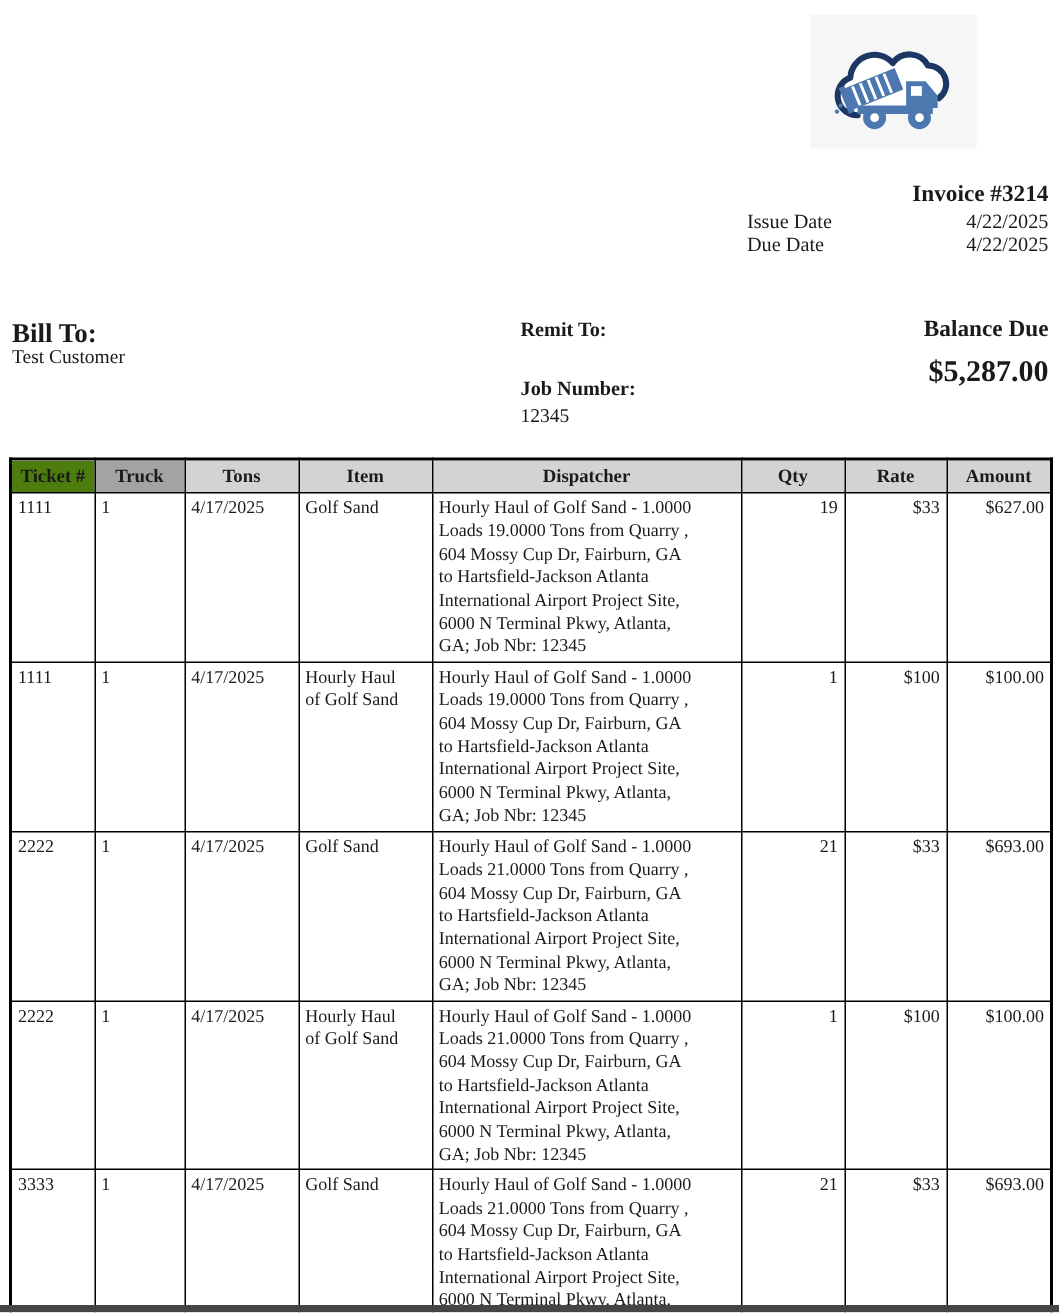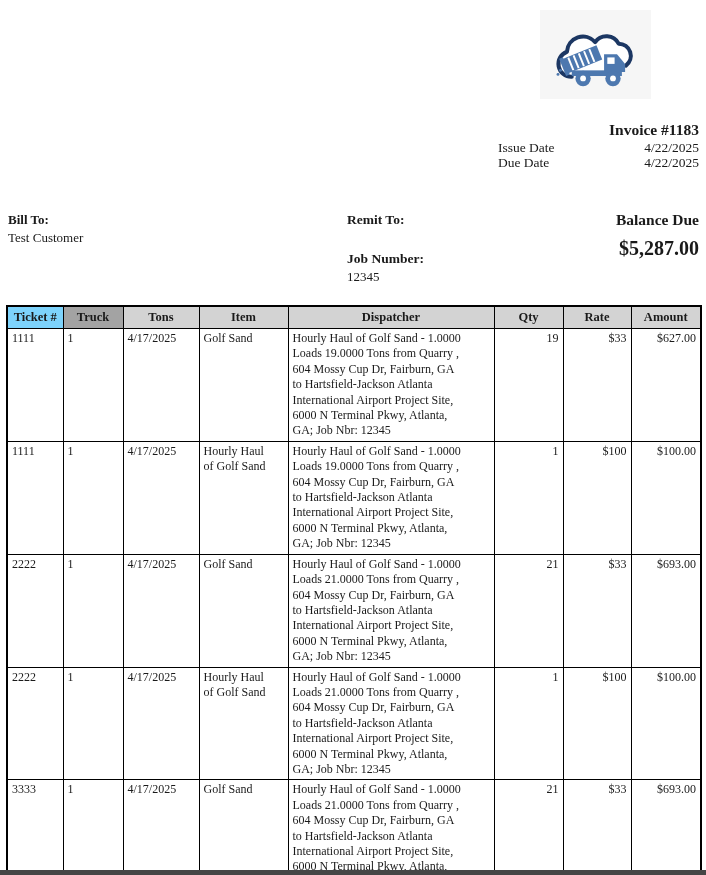--- a/index.html
+++ b/index.html
@@ -12,21 +12,21 @@
   .company-address { font-size:13px; margin-top:4px; }
 
   .logo { position:absolute; left:540px; top:10px; width:111px; height:89px;
           background:#f6f6f6; display:flex; align-items:center; justify-content:center; }
 
   .invoice-title { position:absolute; right:7px; top:121px; font-size:15.5px; font-weight:bold; }
   .meta-row { position:absolute; left:498px; right:7px; display:flex; justify-content:space-between; font-size:13.5px; }
   .meta-issue { top:140px; }
   .meta-due { top:155px; }
 
-  .bill-to-label { position:absolute; left:8px; top:212px; font-weight:bold; font-size:13px; }
+  .bill-to-label { position:absolute; left:8px; top:212px; font-weight:bold; font-size:18px; }
   .bill-to-name  { position:absolute; left:8px; top:230px; font-size:13px; }
   .remit-to-label { position:absolute; left:347px; top:212px; font-weight:bold; font-size:13.5px; }
   .balance-due-label  { position:absolute; right:7px; top:211px; font-weight:bold; font-size:15.5px; }
   .balance-due-amount { position:absolute; right:7px; top:237px; font-weight:bold; font-size:20px; }
   .job-number-label { position:absolute; left:347px; top:251px; font-weight:bold; font-size:13.5px; }
   .job-number       { position:absolute; left:347px; top:269px; font-size:13px; }
 
   table.items {
     position:absolute; left:6px; top:305px; width:694px;
     border-collapse:collapse; table-layout:fixed;
@@ -76,21 +76,21 @@
       <path d="M70 46 h16 l10 12 v10 h-26 z" fill="#4d78af"></path>
       <rect x="74" y="50" width="9" height="8" fill="#ffffff"></rect>
 
       <circle cx="44" cy="76" r="9.5" fill="#4d78af"></circle>
       <circle cx="44" cy="76" r="3.6" fill="#ffffff"></circle>
       <circle cx="81" cy="76" r="9.5" fill="#4d78af"></circle>
       <circle cx="81" cy="76" r="3.6" fill="#ffffff"></circle>
     </svg>
   </div>
 
-  <div class="invoice-title">Invoice #1183</div>
+  <div class="invoice-title">Invoice #3214</div>
 
   <div class="meta-row meta-issue">
     <span>Issue Date</span>
     <span>4/22/2025</span>
   </div>
   <div class="meta-row meta-due">
     <span>Due Date</span>
     <span>4/22/2025</span>
   </div>
 
@@ -108,21 +108,21 @@
         <col style="width:60px">
         <col style="width:76px">
         <col style="width:89px">
       <col style="width:206px">
         <col style="width:69px">
         <col style="width:68px">
         <col style="width:70px">
     </colgroup>
     <thead>
       <tr id="items-head-row">
-          <th style="background: #7dd3fc;">Ticket #</th>
+          <th style="background: #4d7c0f;">Ticket #</th>
           <th style="background: #a3a3a3;">Truck</th>
           <th style="background: rgb(211, 211, 211);">Tons</th>
           <th style="background: rgb(211, 211, 211);">Item</th>
           <th style="background: rgb(211, 211, 211);">Dispatcher</th>
           <th style="background: rgb(211, 211, 211);">Qty</th>
           <th style="background: rgb(211, 211, 211); margin-left: 44px;">Rate</th>
           <th style="background: rgb(211, 211, 211);">Amount</th>
         </tr>
     </thead>
     <tbody id="items-body">

